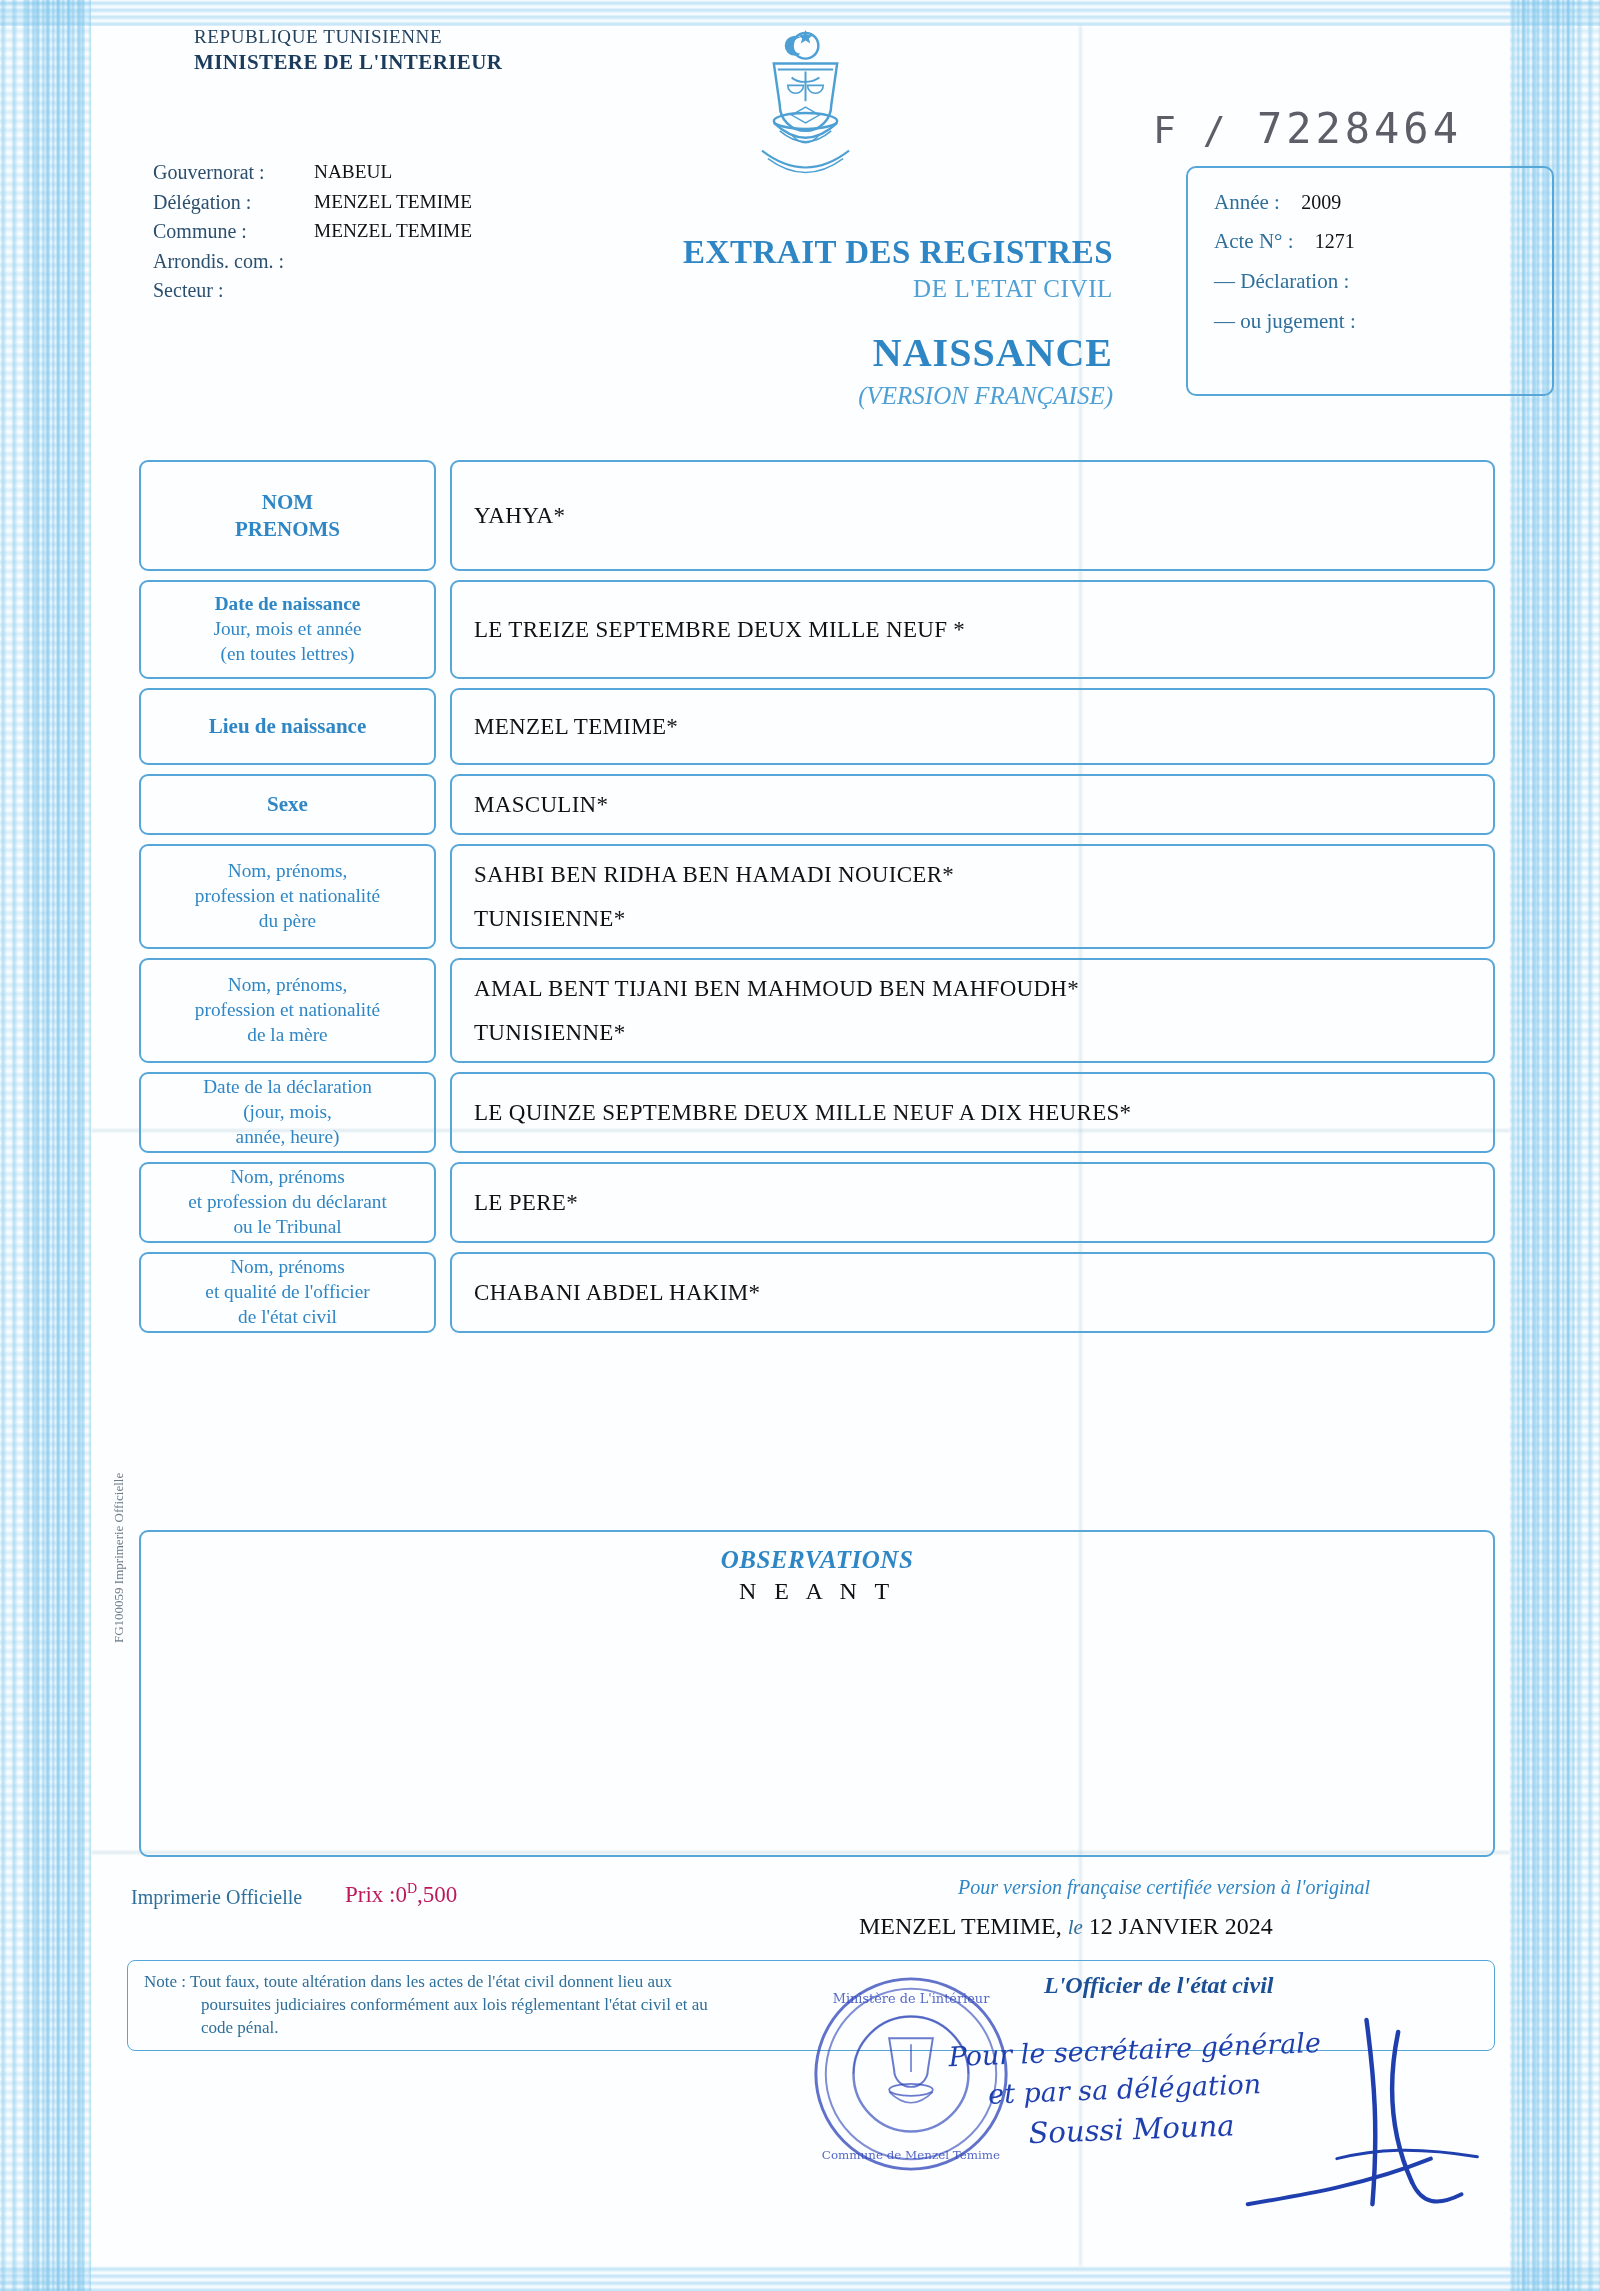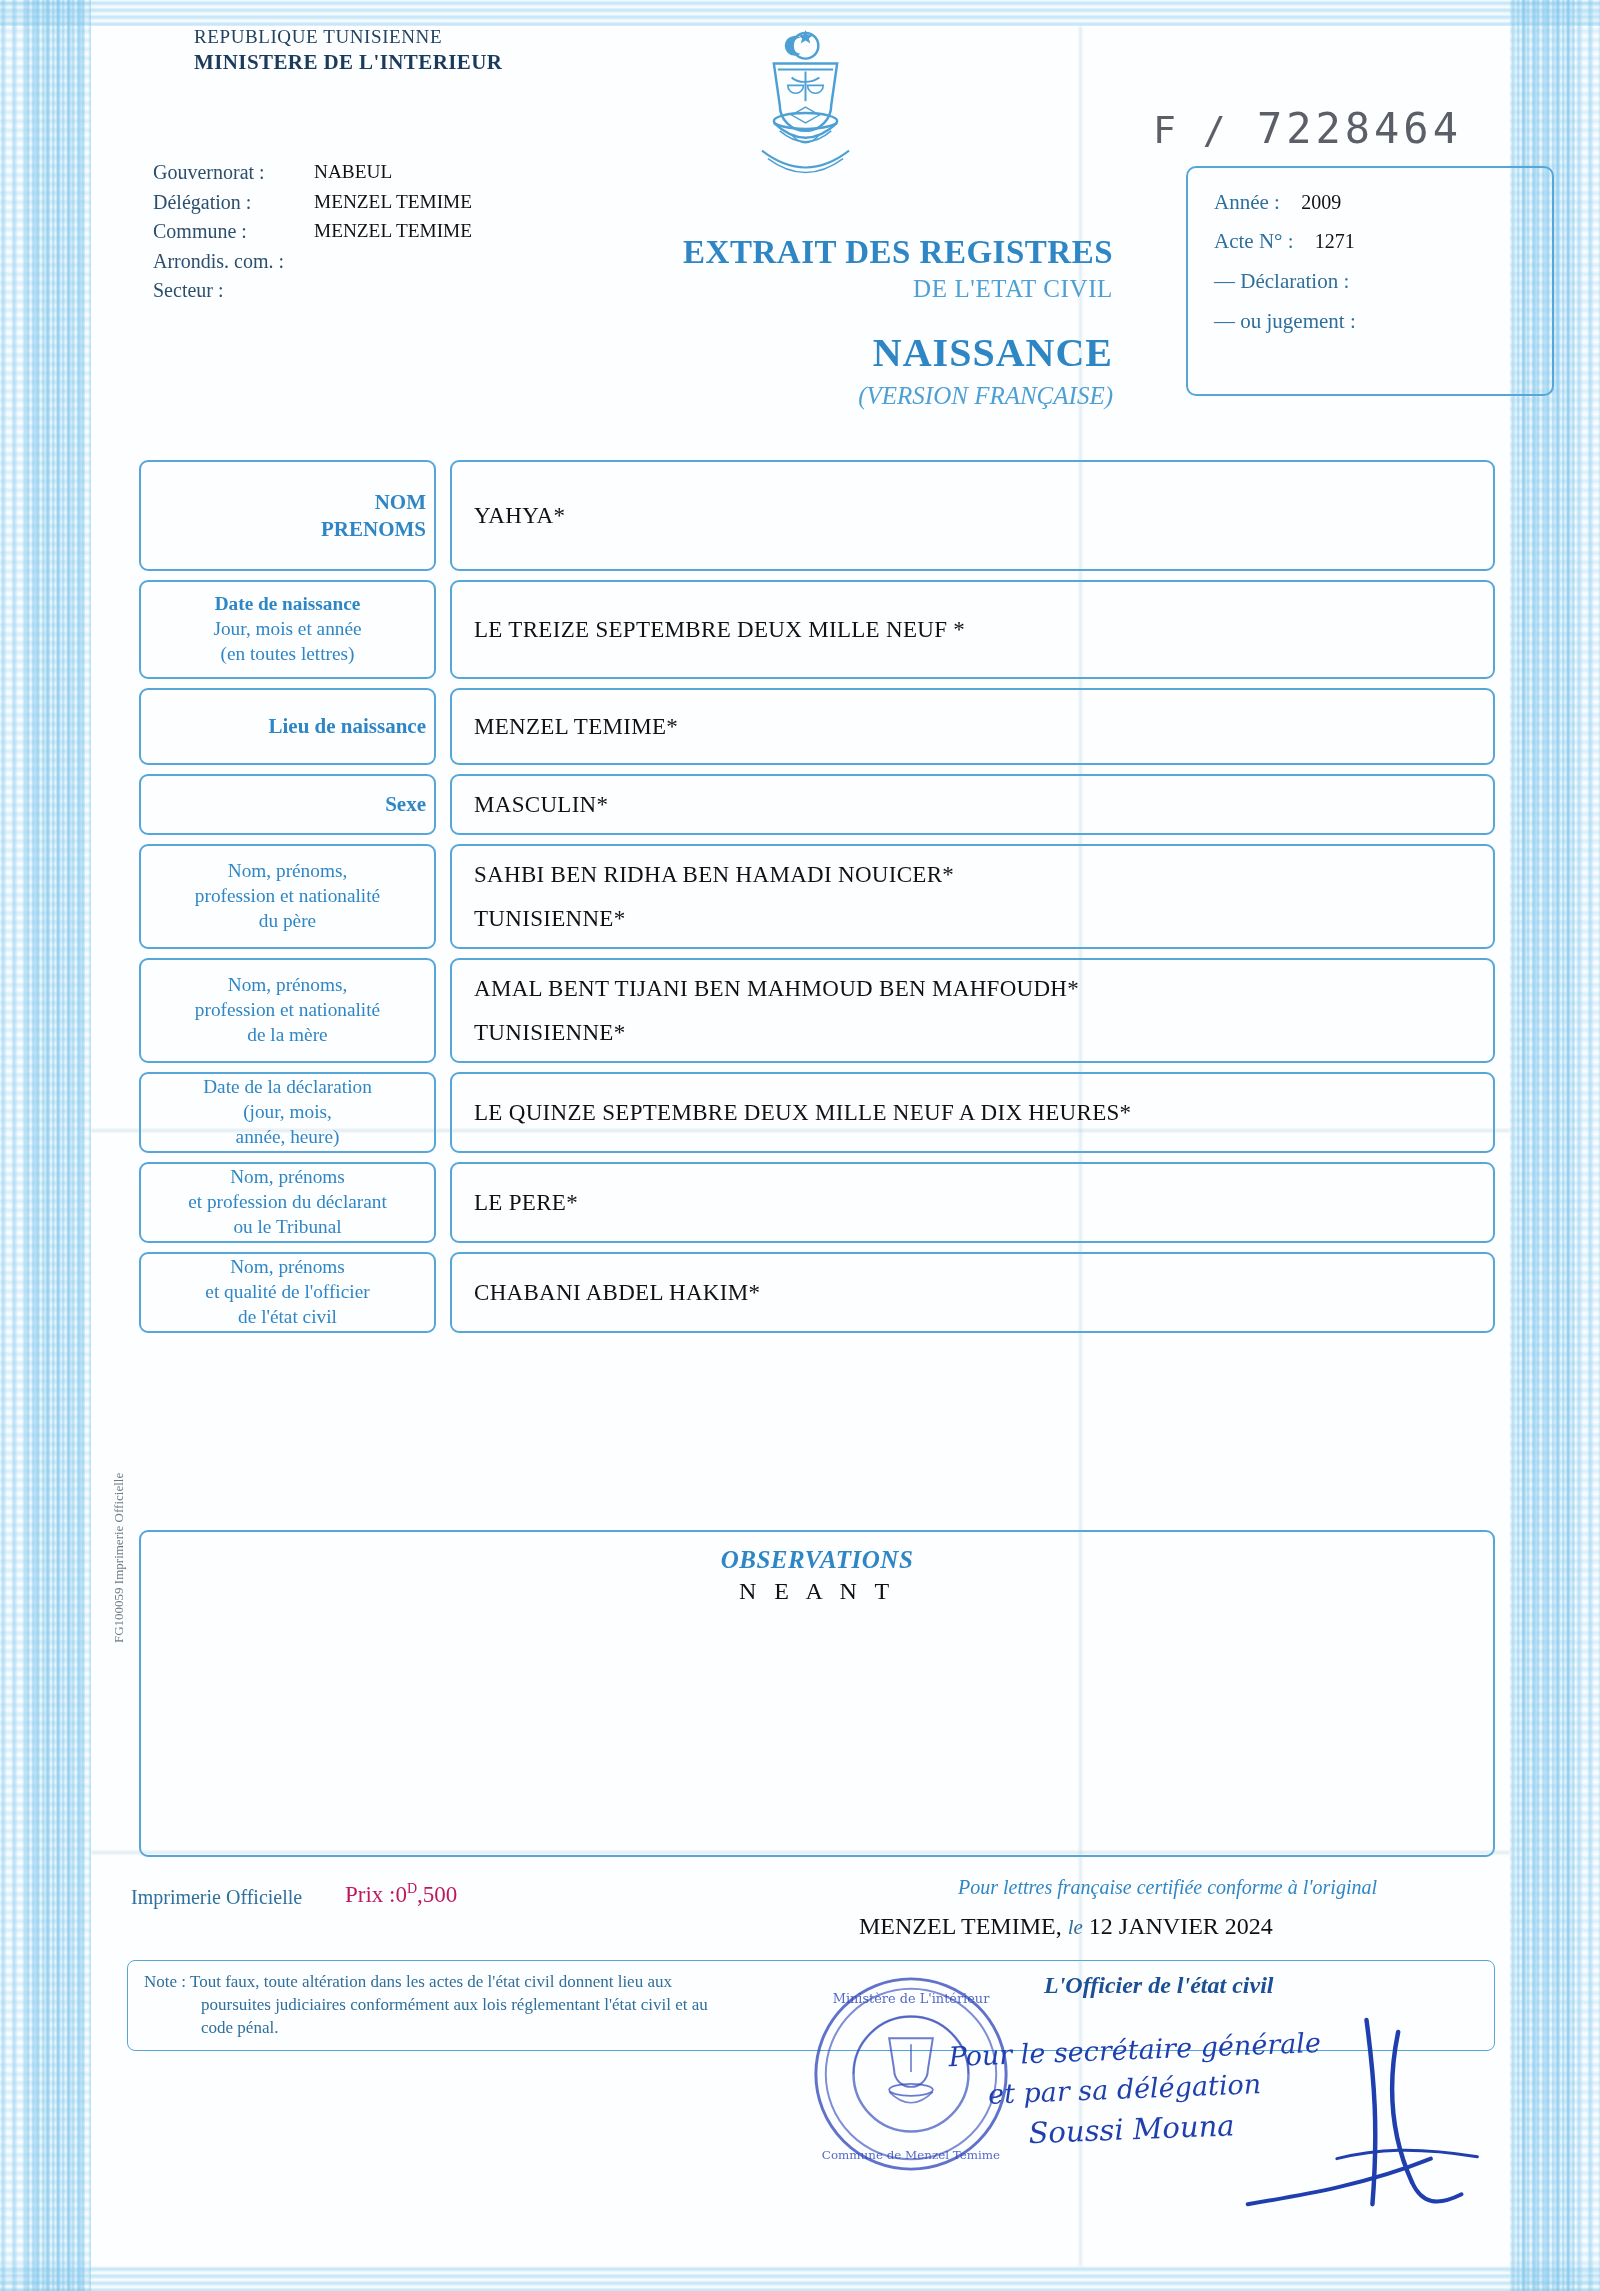--- a/index.html
+++ b/index.html
@@ -237,21 +237,21 @@
     display: flex;
     flex-direction: column;
     align-items: center;
     justify-content: center;
     text-align: center;
     color: #2f86c5;
     font-size: 19.3px;
     line-height: 1.28;
     padding: 6px 8px;
   }
-  .cell-label.bold { font-weight: bold; font-size: 21px; align-items: flex-end; }
+  .cell-label.bold { font-weight: bold; font-size: 21px; }
   .cell-value {
     flex: 1;
     margin-left: 14px;
     border: 2px solid #56a6d8;
     border-radius: 9px;
     box-sizing: border-box;
     display: flex;
     flex-direction: column;
     justify-content: center;
     padding: 8px 22px;
@@ -609,21 +609,21 @@
     <div class="obs-neant">N E A N T</div>
   </div>
 
   <div class="side-code">FG100059  Imprimerie Officielle</div>
 
   <div class="print-note">Imprimerie Officielle</div>
   <div class="price">
     <span>Prix :</span><span>0</span><sup>D</sup><span>,500</span>
   </div>
 
-  <div class="conform">Pour lettres française certifiée conforme à l'original</div>
+  <div class="conform">Pour version française certifiée version à l'original</div>
   <div class="place-date">
     <span>MENZEL TEMIME,</span>
     <span class="it">le</span>
     <span>12  JANVIER 2024</span>
   </div>
 
   <div class="note-box">
     <span>Note :</span>
     <span>Tout faux, toute altération dans les actes de l'état civil donnent lieu aux</span>
     <span class="ind">poursuites judiciaires conformément aux lois réglementant l'état civil et au</span>

